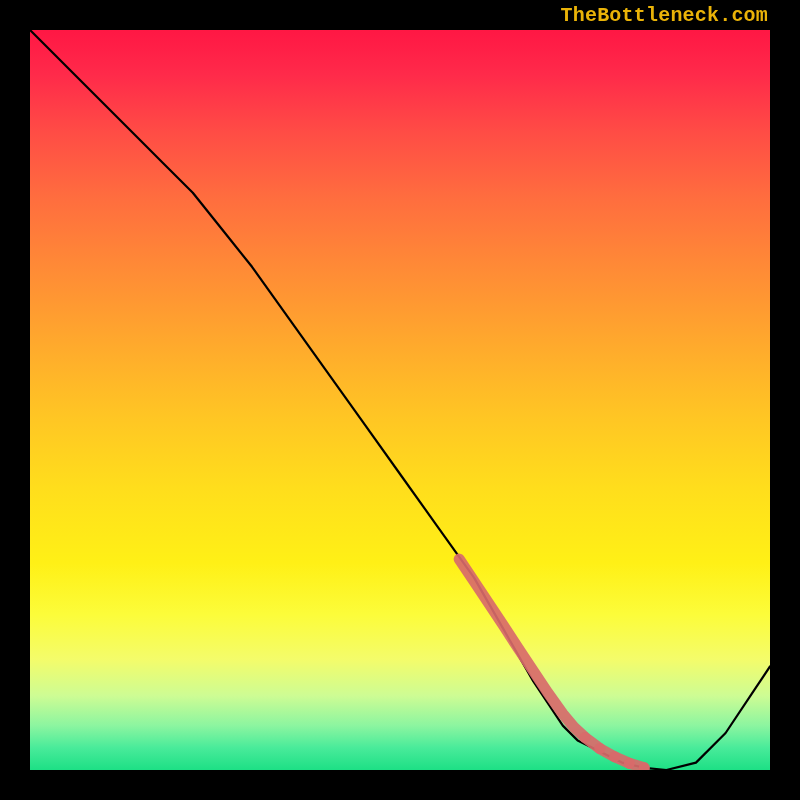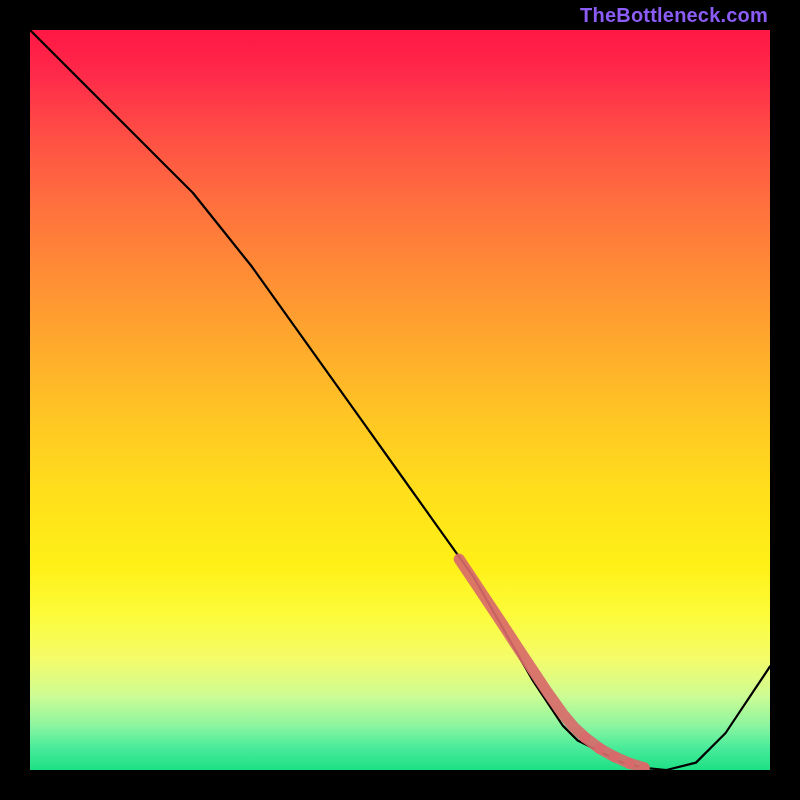--- a/index.html
+++ b/index.html
@@ -53,24 +53,24 @@
     position: absolute;
     left: 0;
     top: 0;
     width: 740px;
     height: 740px;
   }
   .watermark {
     position: absolute;
     top: 4px;
     right: 32px;
-    font-family: Liberation Sans, sans-serif;
+    font-family: Liberation Mono, monospace;
     font-size: 20px;
     font-weight: 600;
-    color: #8b5cf6;
+    color: #eab308;
     letter-spacing: 0.2px;
     user-select: none;
   }
 </style>
 </head>
 <body>
 
 <div class="outer-frame">
 
   <div class="watermark">TheBottleneck.com</div>

